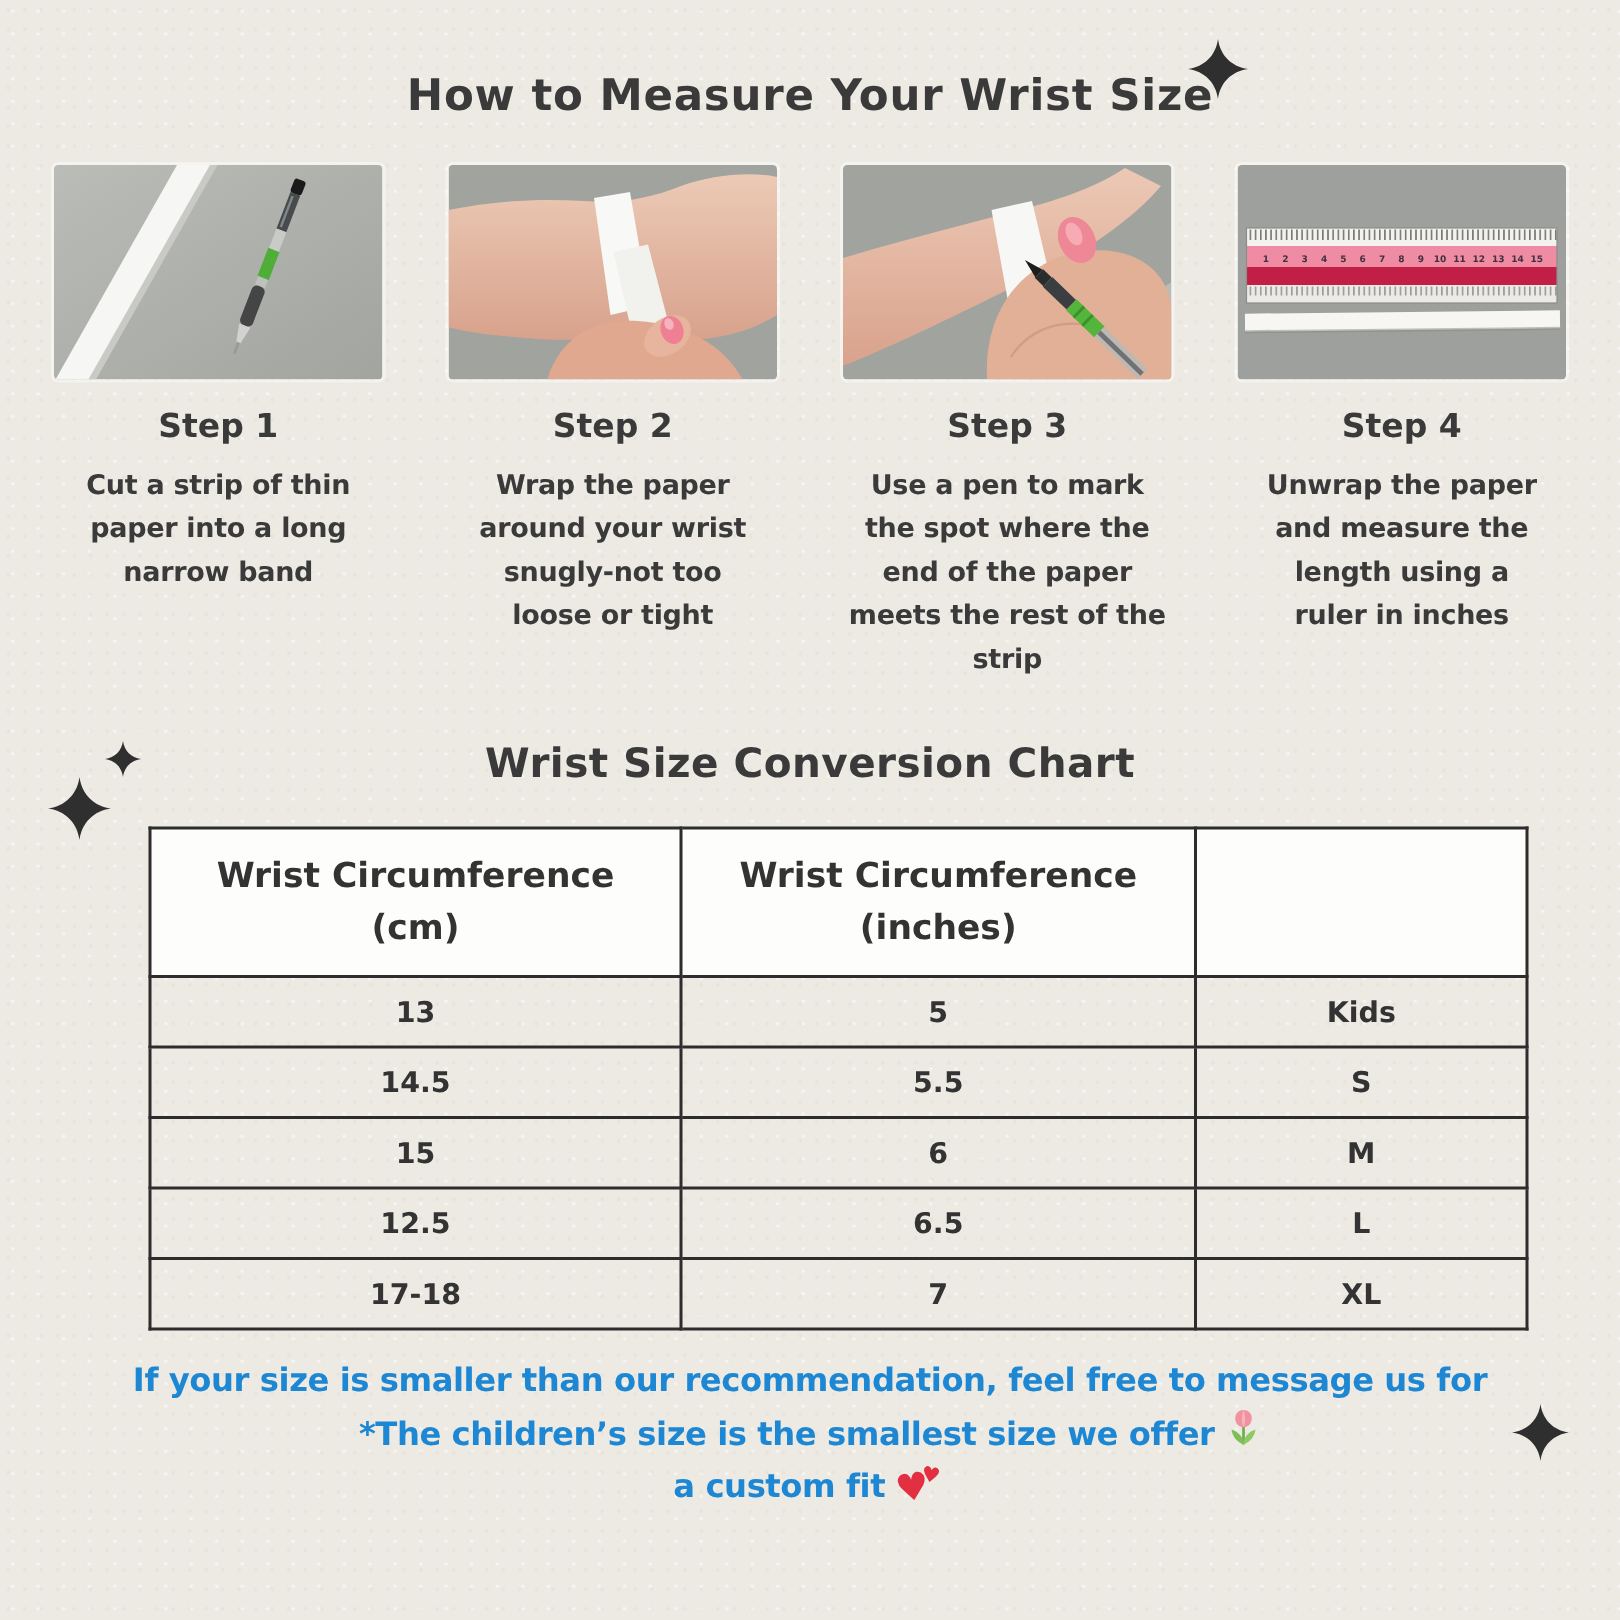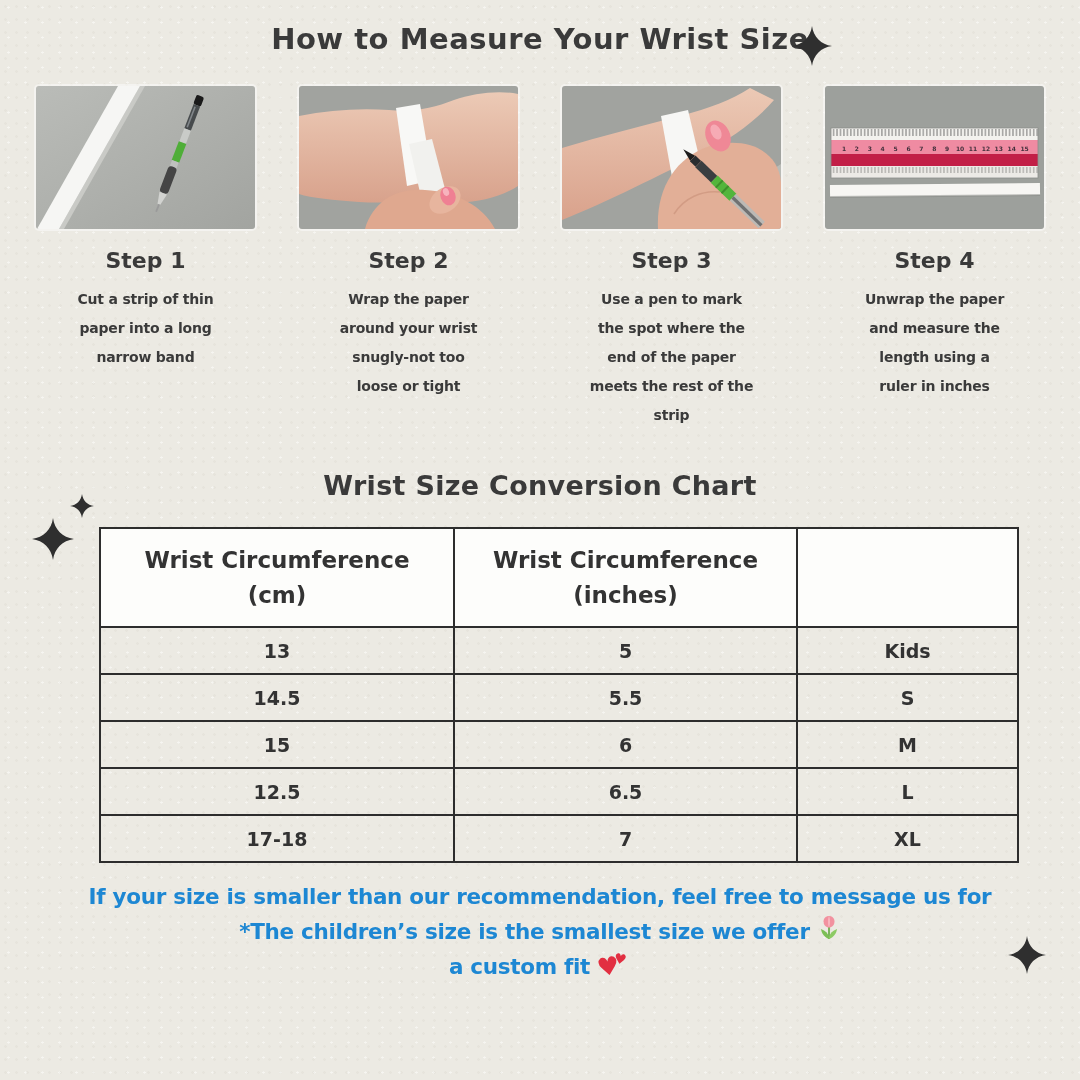--- a/index.html
+++ b/index.html
@@ -13,21 +13,21 @@
   }
   .canvas{
     position:relative;width:1080px;height:1080px;
     background:
       radial-gradient(rgba(120,115,100,0.05) 1px, transparent 1.4px),
       radial-gradient(rgba(255,255,255,0.5) 1px, transparent 1.4px),
       var(--background,#eceae3);
     background-size:11px 13px, 17px 15px, auto;
   }
   .page-title{
-    padding-top:22px;margin:0;text-align:center;
+    padding-top:46px;margin:0;text-align:center;
     font-size:29px;letter-spacing:0.5px;color:var(--ink,#3a3a3a);
   }
   .sparkle{position:absolute;}
   .sparkle svg{display:block;}
   .sparkle-title{left:792px;top:26px;}
   .sparkle-left-small{left:70px;top:494px;}
   .sparkle-left-big{left:32px;top:518px;}
   .sparkle-bottom-right{left:1008px;top:936px;}
 
   .steps{
@@ -36,21 +36,21 @@
   }
   .step{width:219px;}
   .photo{
     width:219px;height:143px;border-radius:3px;overflow:hidden;
     box-shadow:0 0 0 2px rgba(255,255,255,0.45);
   }
   .photo svg{display:block;}
   .step-label{margin-top:19px;text-align:center;font-size:22px;}
   .step-desc{
     margin:12px -17px 0 -17px;text-align:center;
-    font-size:14px;line-height:29px;white-space:pre-line;letter-spacing:-0.2px;
+    font-size:18px;line-height:29px;white-space:pre-line;letter-spacing:-0.2px;
   }
 
   .chart-title{margin:0;text-align:center;font-size:27px;letter-spacing:0.3px;}
 
   table.size-chart{
     border-collapse:collapse;margin:26px 12px 0 99px;
     table-layout:fixed;width:906px;
   }
   .size-chart th,.size-chart td{
     border:2px solid var(--border,#2d2d2d);text-align:center;vertical-align:middle;

